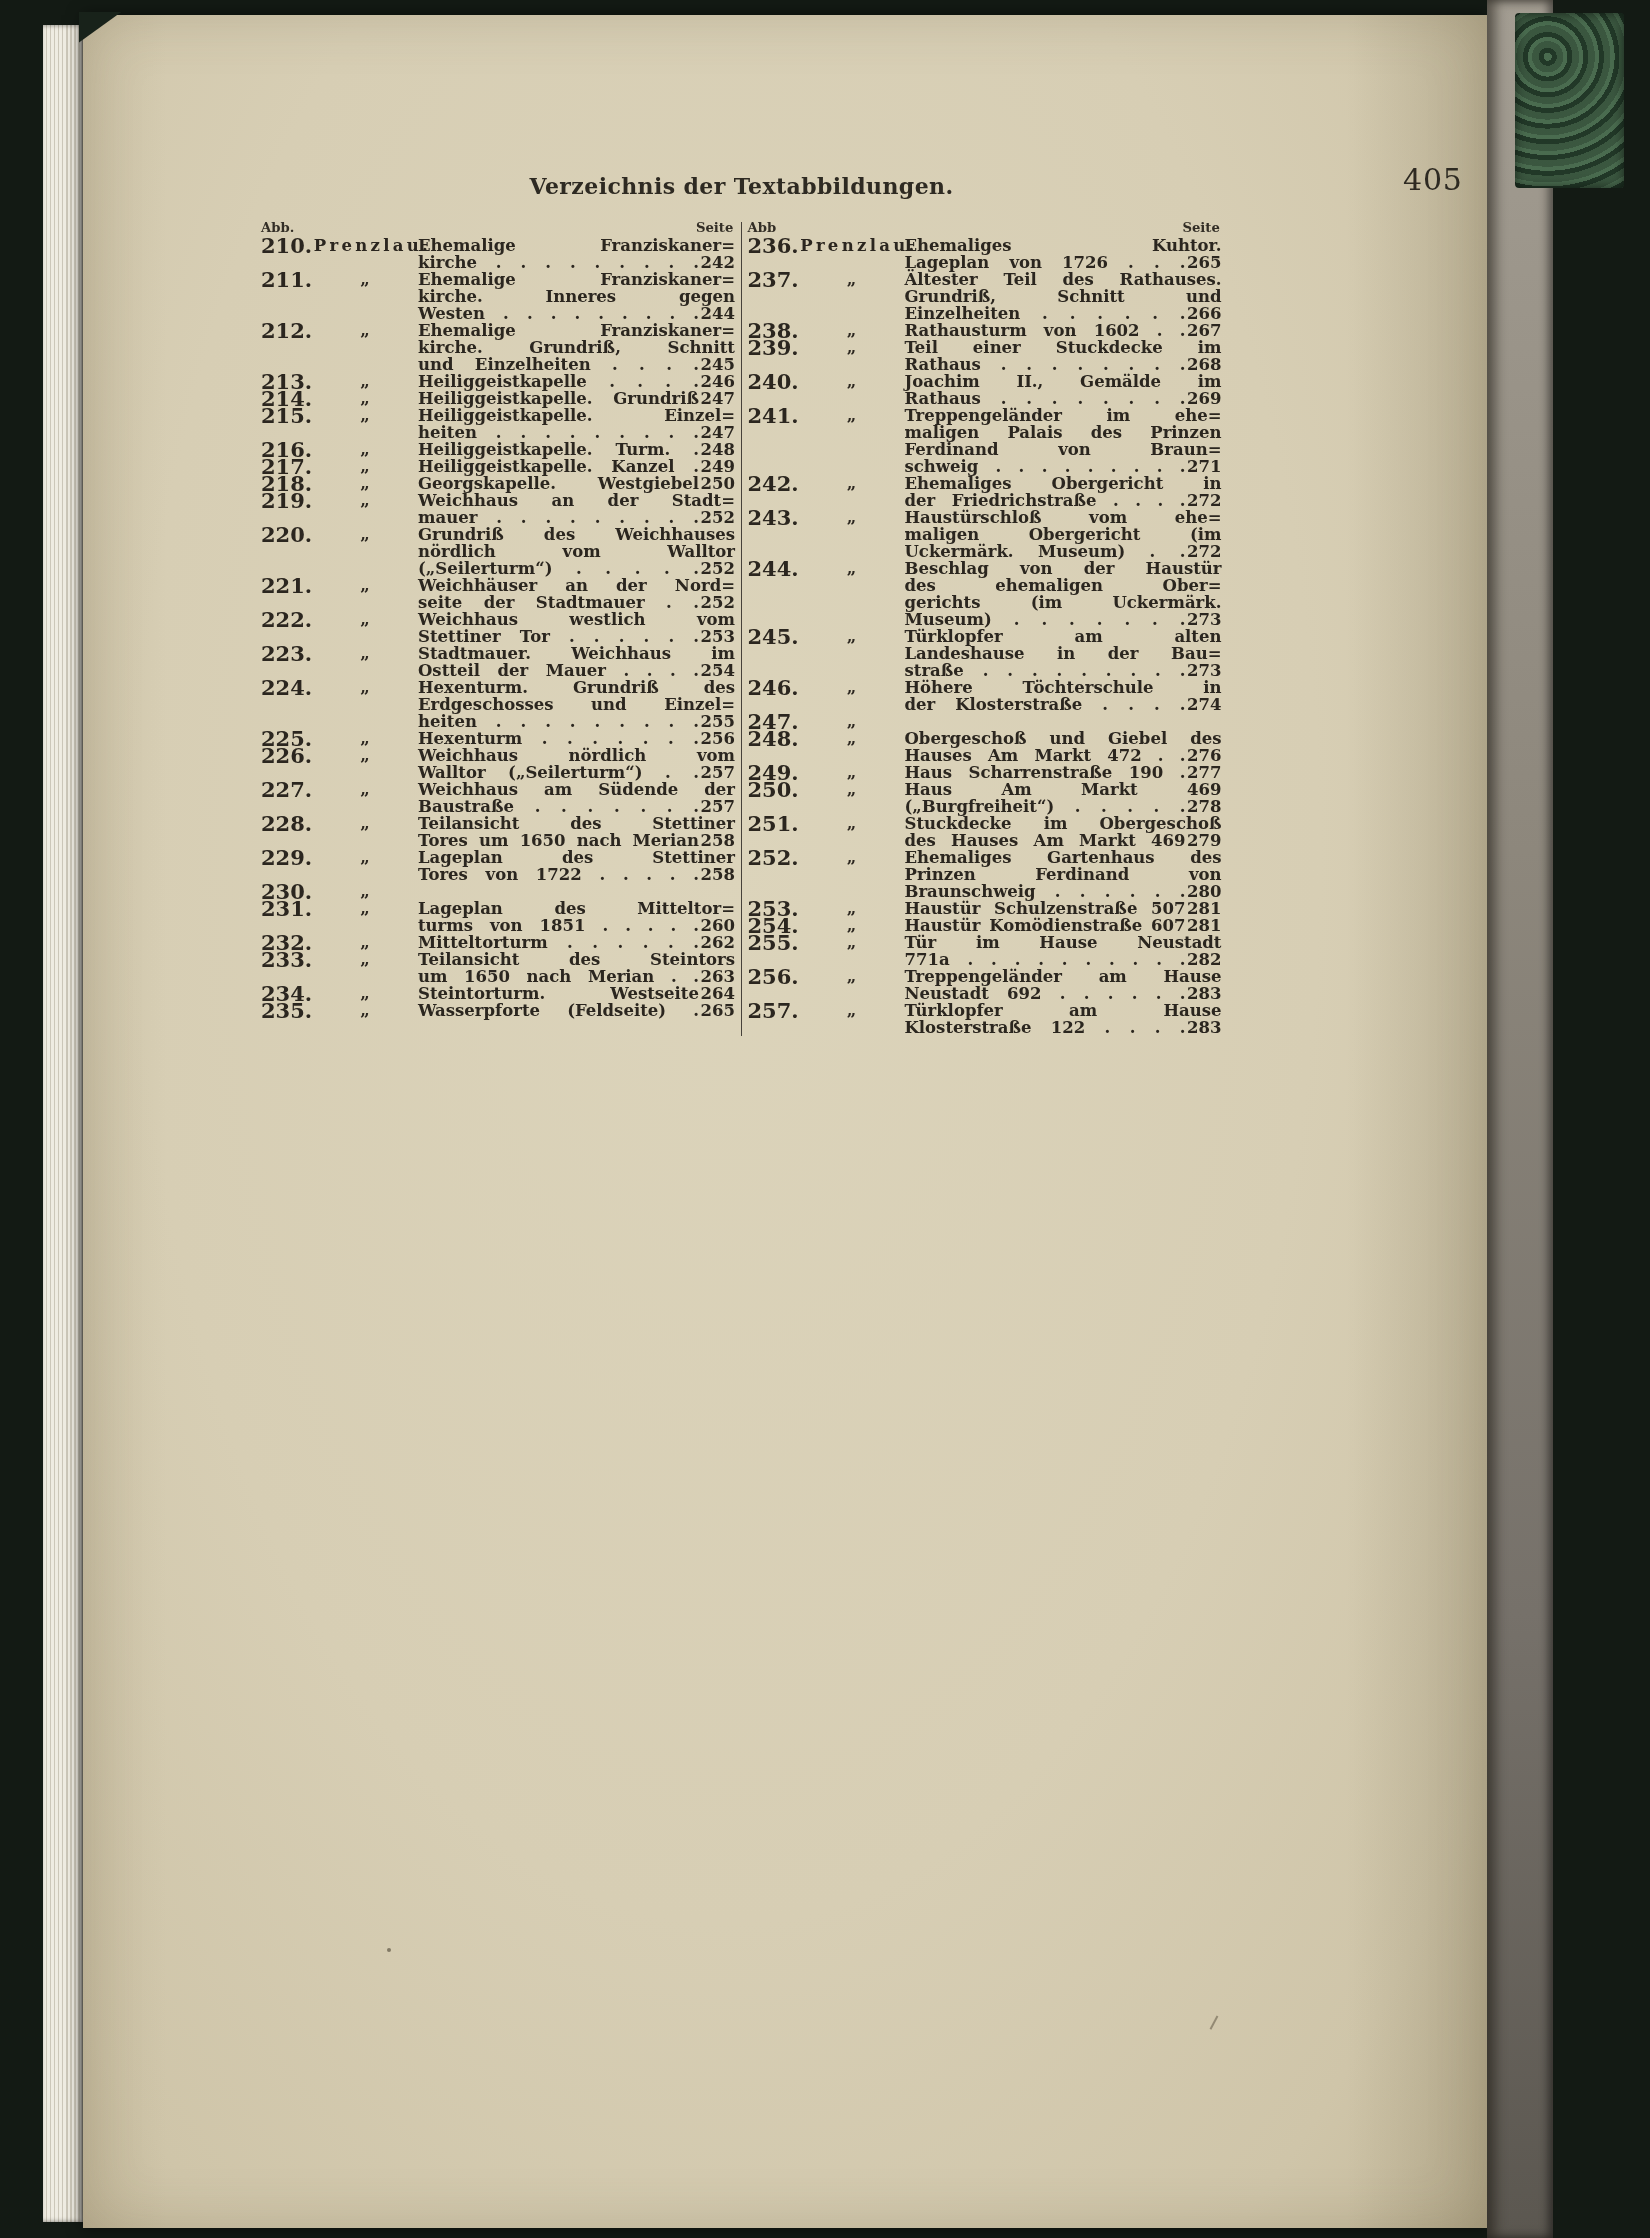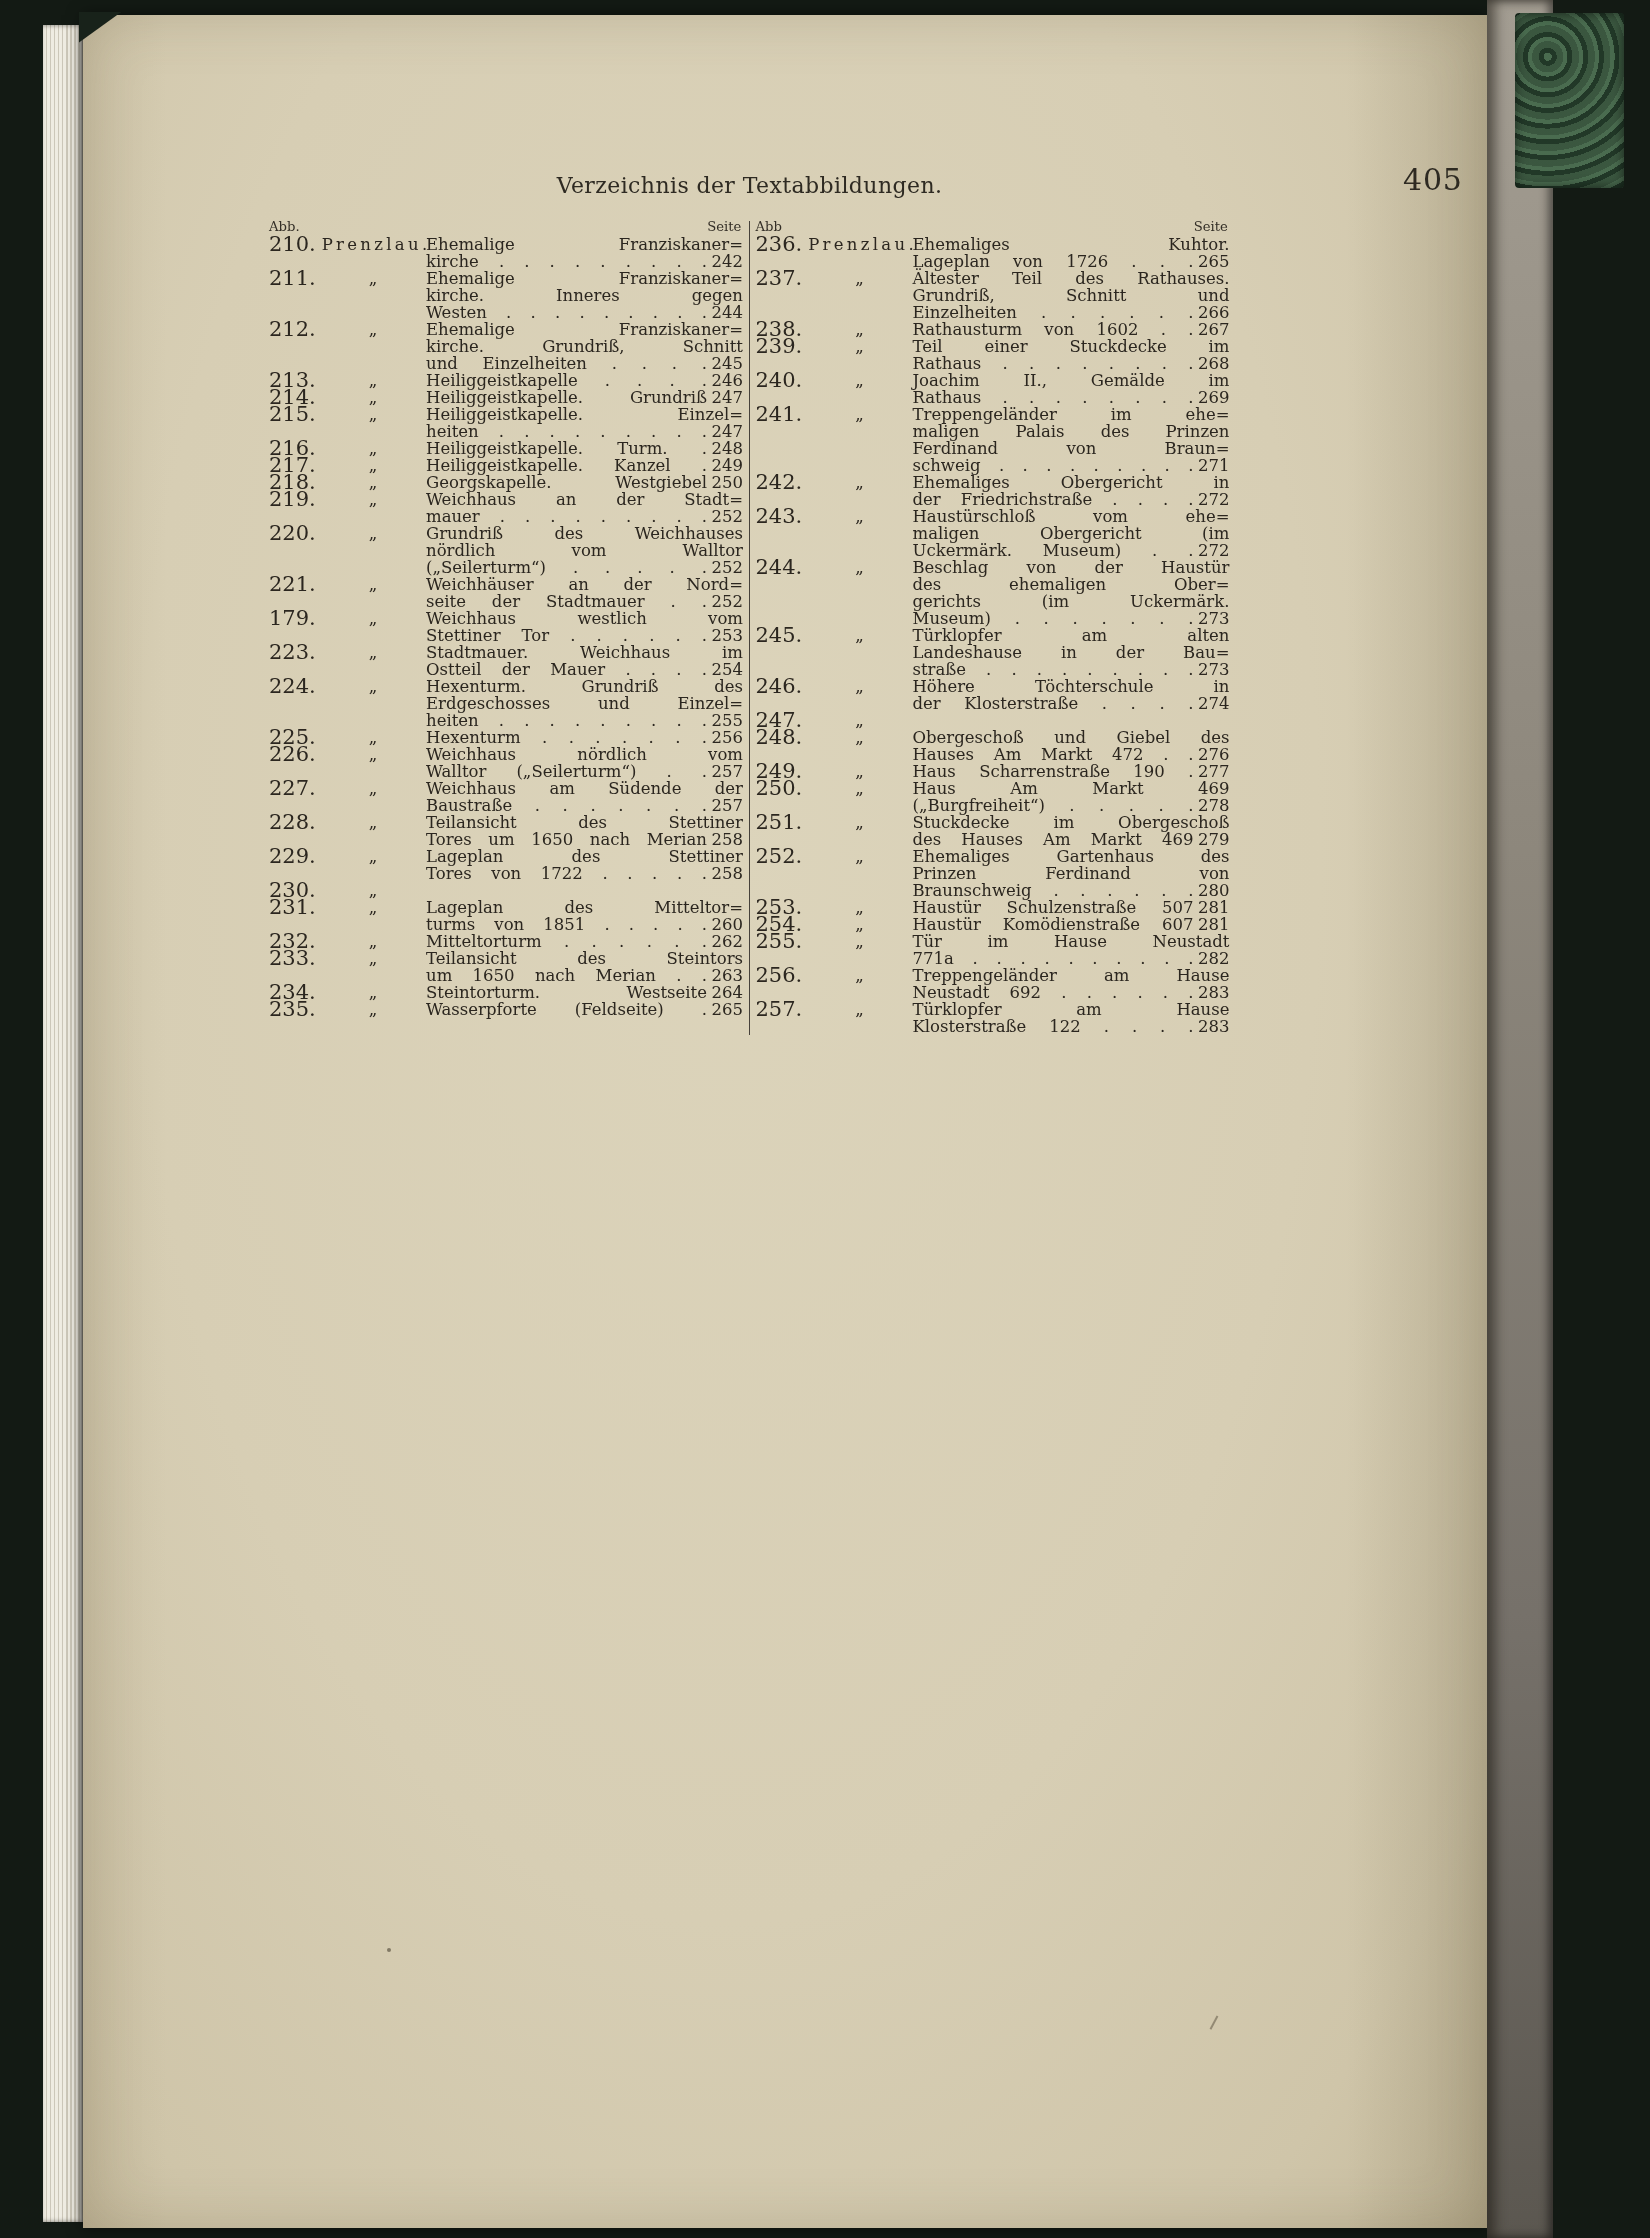--- a/index.html
+++ b/index.html
@@ -50,21 +50,21 @@
   .speck-slash {
     position:absolute; left:1130px; top:2000px; width:1.7px; height:15px;
     background:rgba(70,62,46,.45); transform:rotate(28deg);
   }
 
   
   .pagenum {
     position:absolute; left:1320px; top:147px;
     font-size:30px; letter-spacing:0.8px; color:#2e2a22;
   }
-  .content { position:absolute; left:186px; top:158px; width:961px; }
+  .content { position:absolute; left:178px; top:158px; width:961px;font-weight:bold; }
   .title {
     text-align:center; font-size:22px; letter-spacing:0.4px; color:#2e2a22;
   }
   .cols { display:flex; margin-top:20px; }
   .col { width:474px; }
   .divider { width:1.7px; background:#46413a; margin:3.3px 5px 0 5.8px; }
 
   .col-header {
     display:flex; justify-content:space-between;
     font-size:13.2px; line-height:18px; color:#332e26; padding-right:1.7px;
@@ -241,21 +241,21 @@
               <div class="line">
                 <span class="t">Weichhäuser an der Nord=</span>
               </div>
               <div class="line">
                 <span class="t">seite der Stadtmauer . .</span>
                 <span class="p">252</span>
               </div>
             </div>
           </div>
           <div class="entry">
-            <span class="e-num">179.</span>
+            <span class="e-num">222.</span>
             <span class="e-place">„</span>
             <div class="e-lines">
               <div class="line">
                 <span class="t">Weichhaus westlich vom</span>
               </div>
               <div class="line">
                 <span class="t">Stettiner Tor . . . . . .</span>
                 <span class="p">253</span>
               </div>
             </div>

